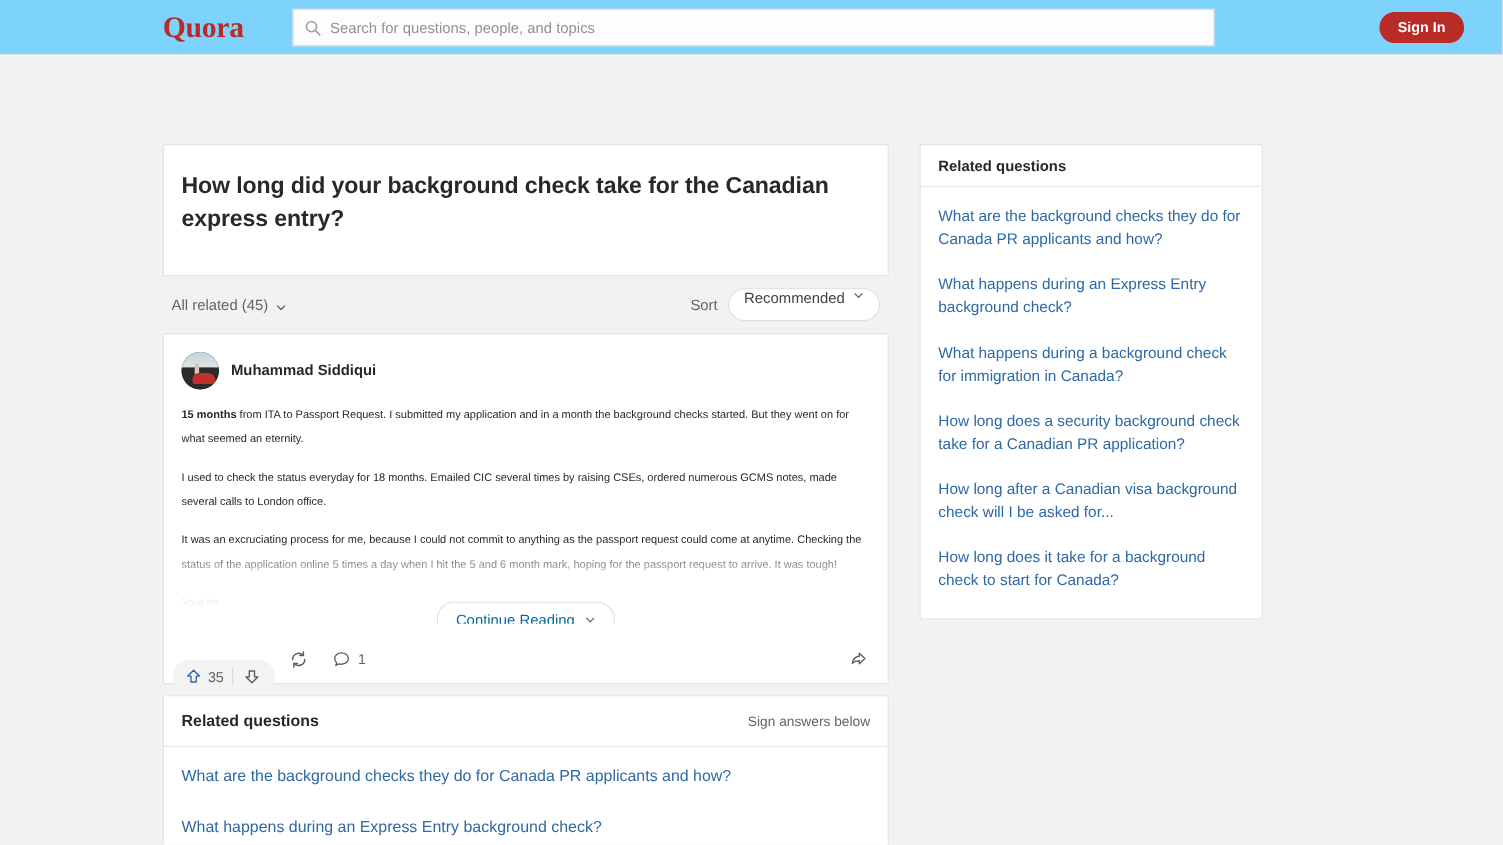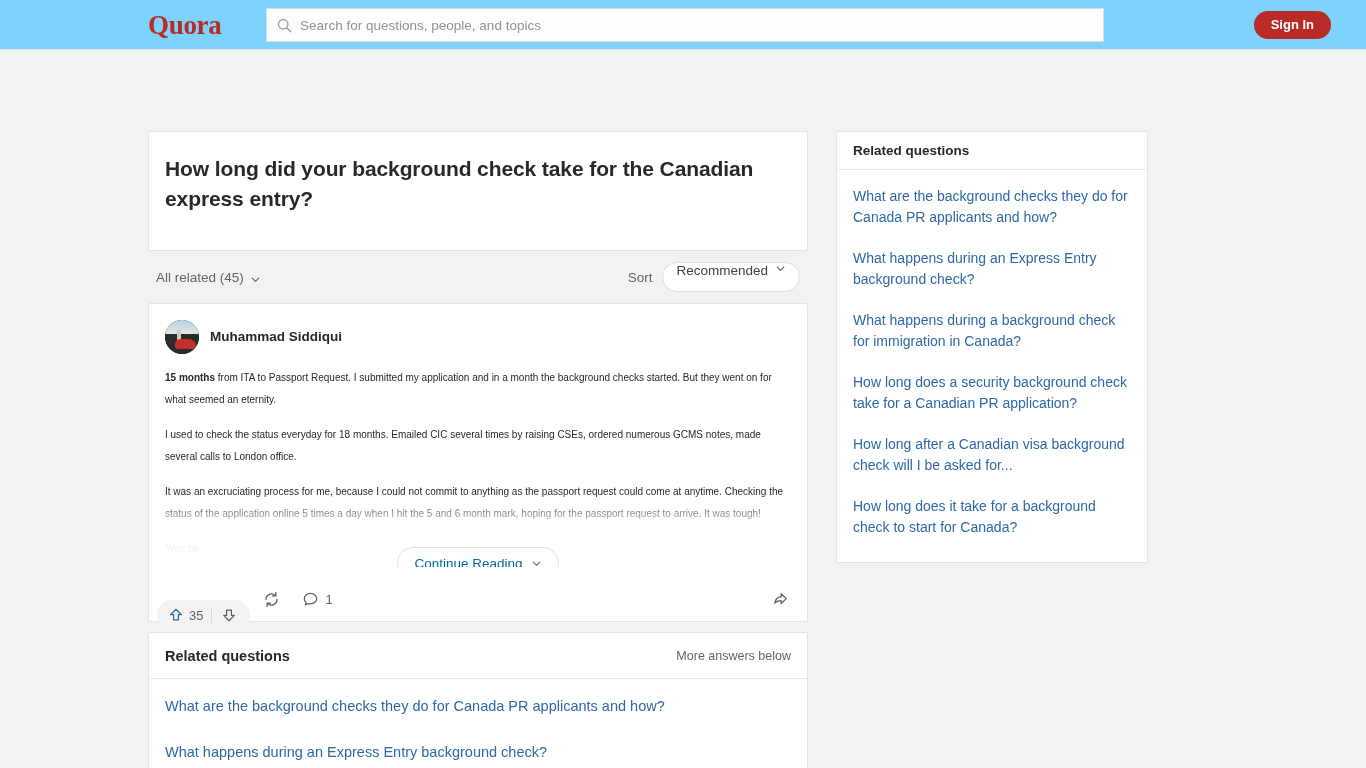--- a/index.html
+++ b/index.html
@@ -404,21 +404,21 @@
           <svg width="18" height="18" viewBox="0 0 20 20">
             <path d="M11.3 4.2 L17 9.6 L11.3 15 L11.3 11.9 C8.2 11.9 6.1 12.6 4.3 14.4 C4.8 10.6 6.6 7.8 11.3 7.3 Z" fill="none" stroke="#5b5d60" stroke-width="1.4" stroke-linejoin="round"></path>
           </svg>
         </div>
       </div>
     </div>
 
     <div class="card related-card">
       <div class="related-head">
         <span class="related-title">Related questions</span>
-        <span class="more-answers">More answers below</span>
+        <span class="more-answers">Sign answers below</span>
       </div>
       <div class="related-list">
         <a class="related-item">What are the background checks they do for Canada PR applicants and how?</a>
         <a class="related-item">What happens during an Express Entry background check?</a>
         <a class="related-item">How long does a security background check take for a Canadian PR application?</a>
 
       </div>
     </div>
 
   </div>

